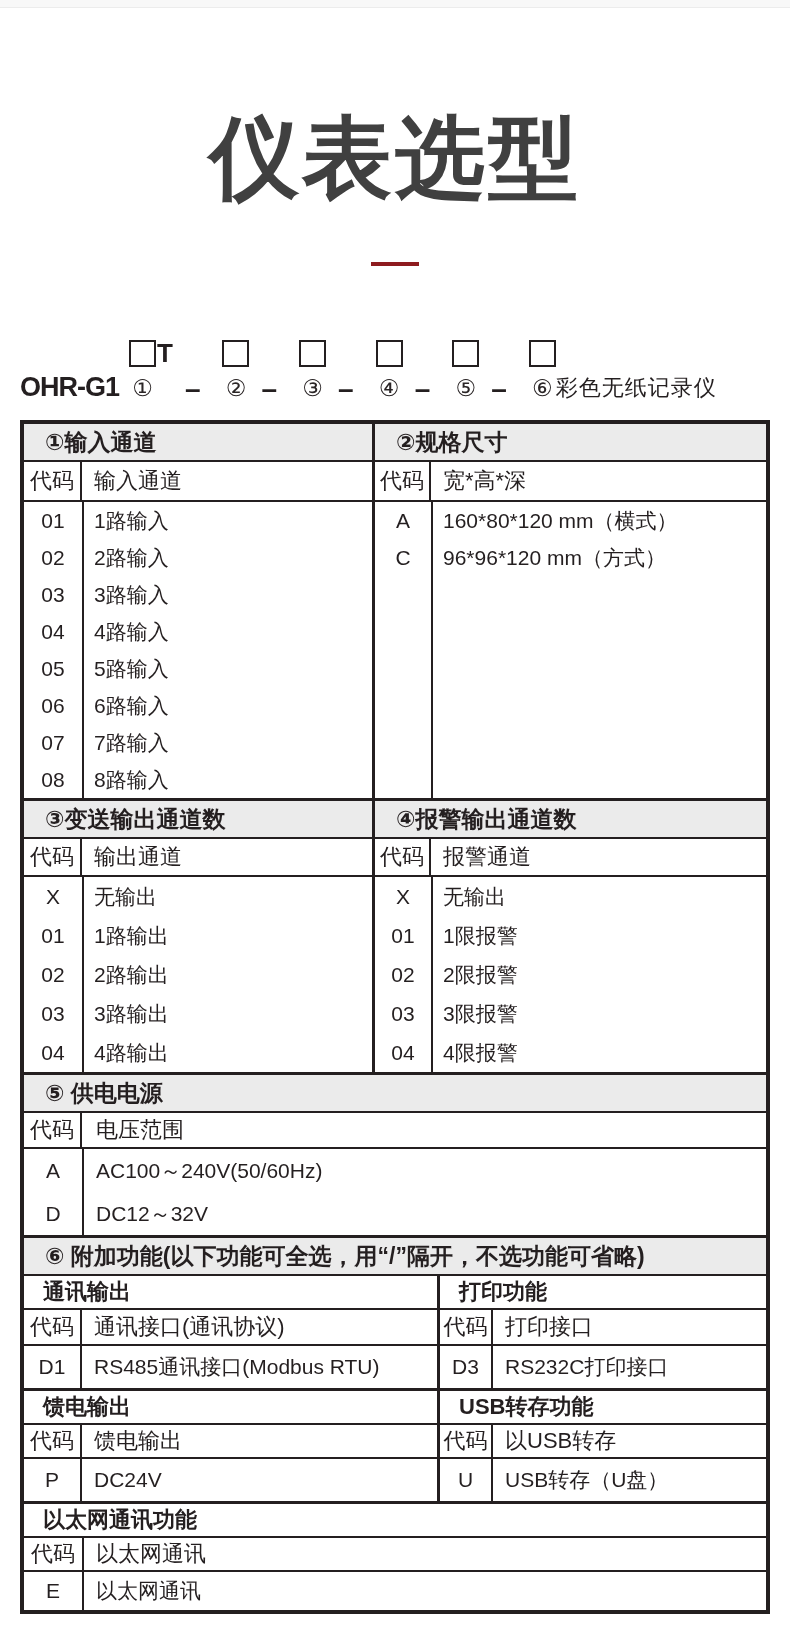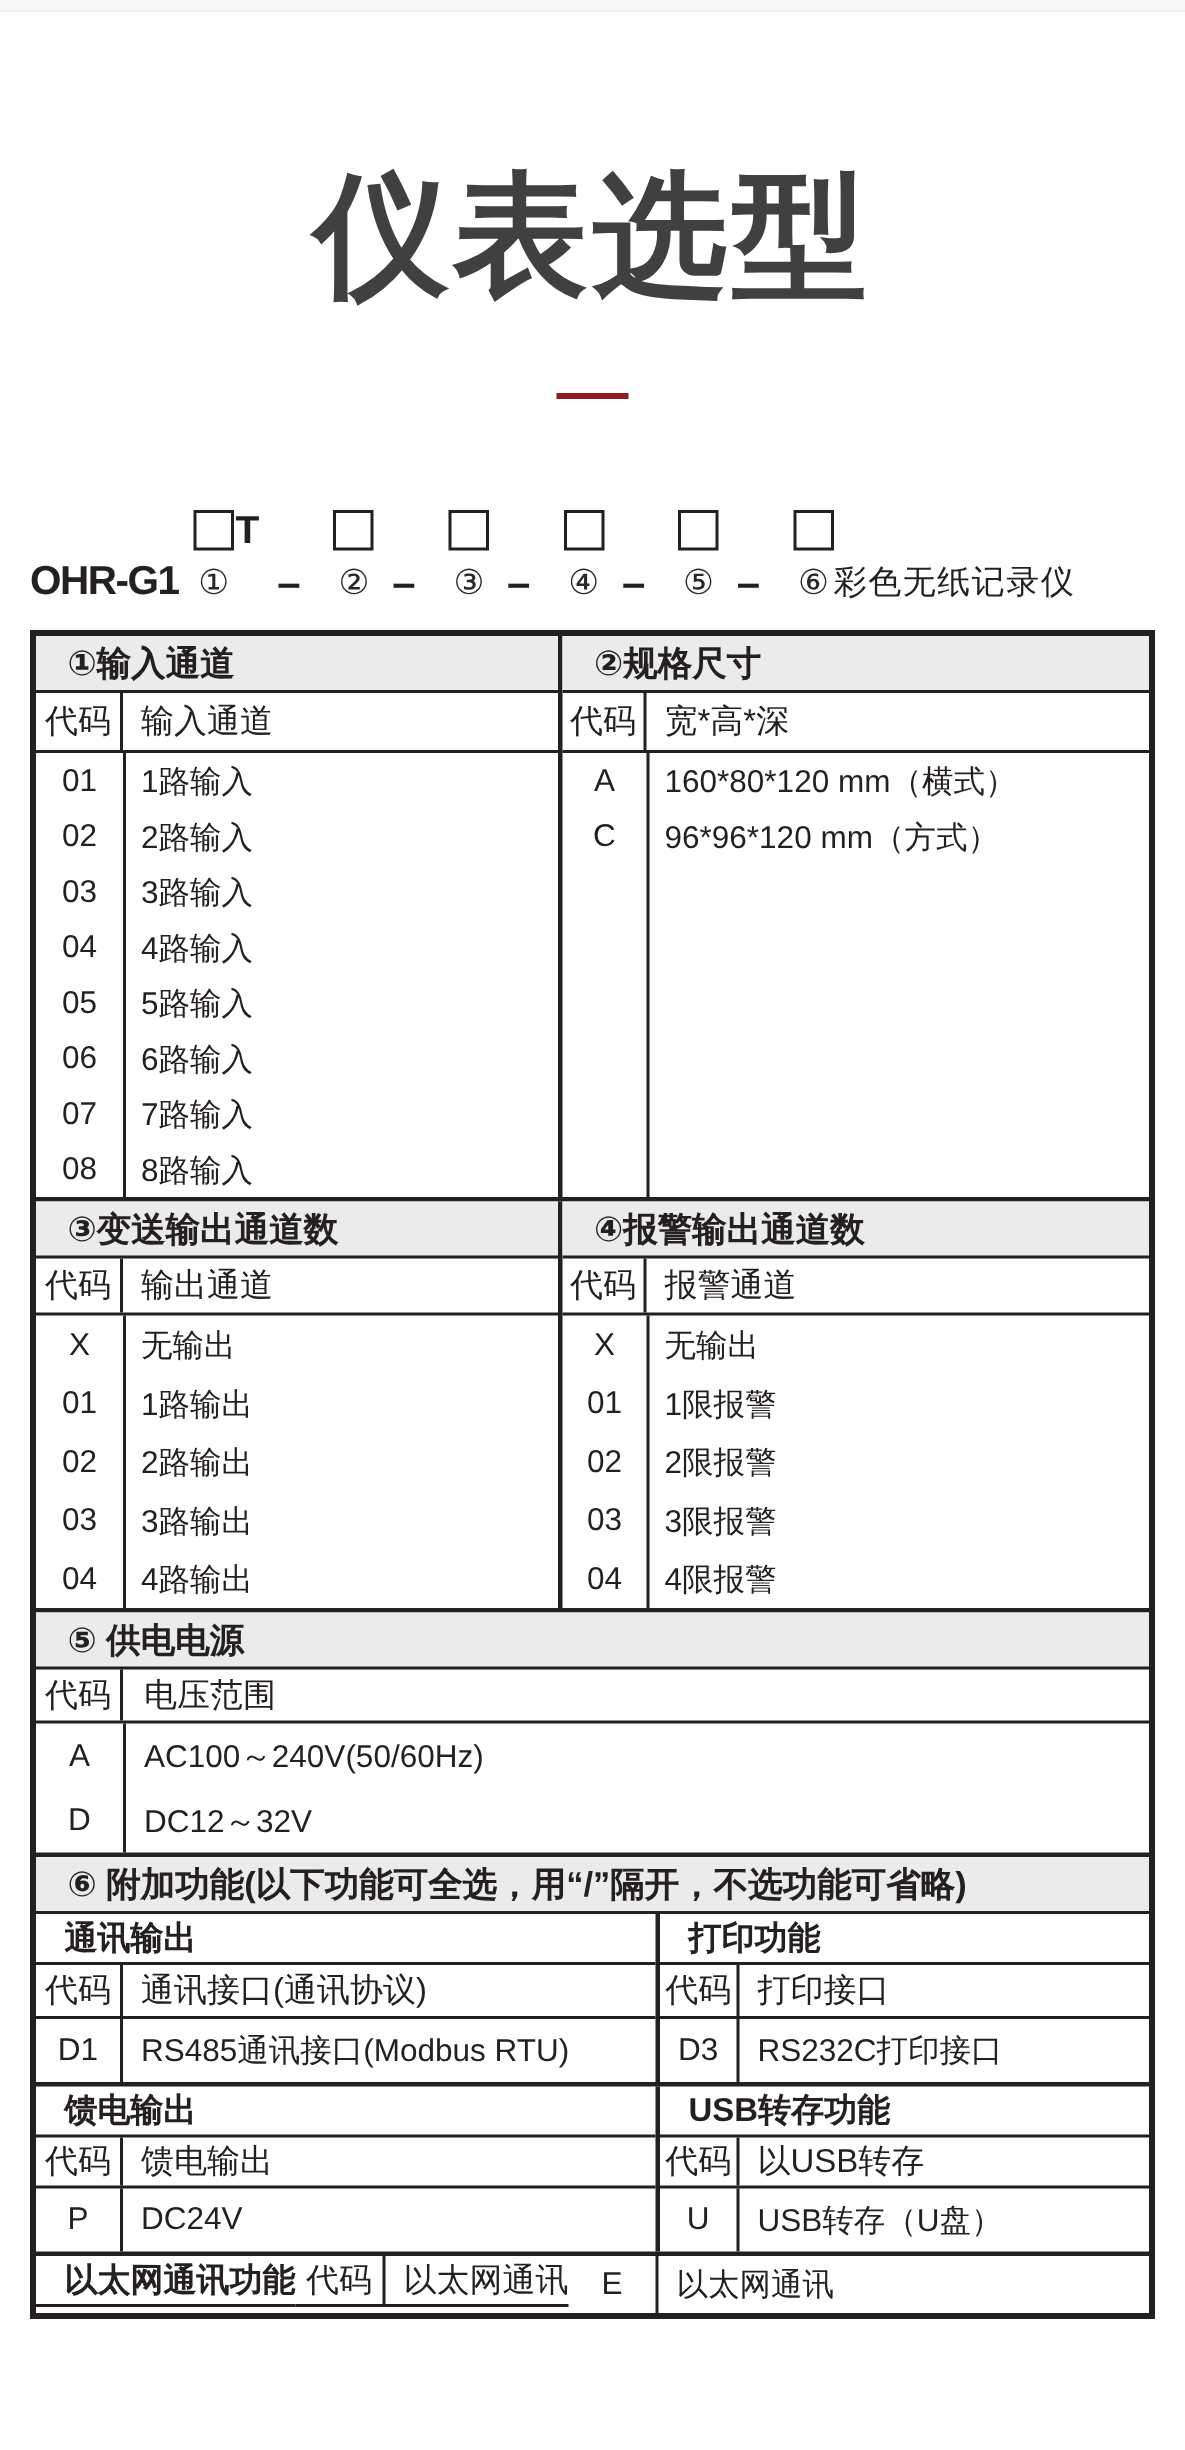--- a/index.html
+++ b/index.html
@@ -79,21 +79,21 @@
   .s12 .row { height:37px; }
   .s34 .code-head { height:38px; }
   .s34 .row { height:39px; }
   .s5 .code-head { height:36px; }
   .s5 .dcell { padding-left:14px; }
   .s5 .row { height:43px; }
   .pair .code-head { height:36px; }
   .pair .drow { height:42px; }
   .pair2 { border-top:3px solid #241f20; }
   .pair2 .code-head { height:34px; }
-  .eth { border-top:3px solid #241f20; display:flex; flex-direction:row; }
+  .eth { border-top:3px solid #241f20; display:flex; flex-direction:column; }
   .eth .ccell { width:60px; }
   .eth .code-head { height:34px; }
   .eth .drow { height:38px; }
 </style>
 </head>
 <body>
 
 <div class="page">
   <div class="top-strip"></div>
 

